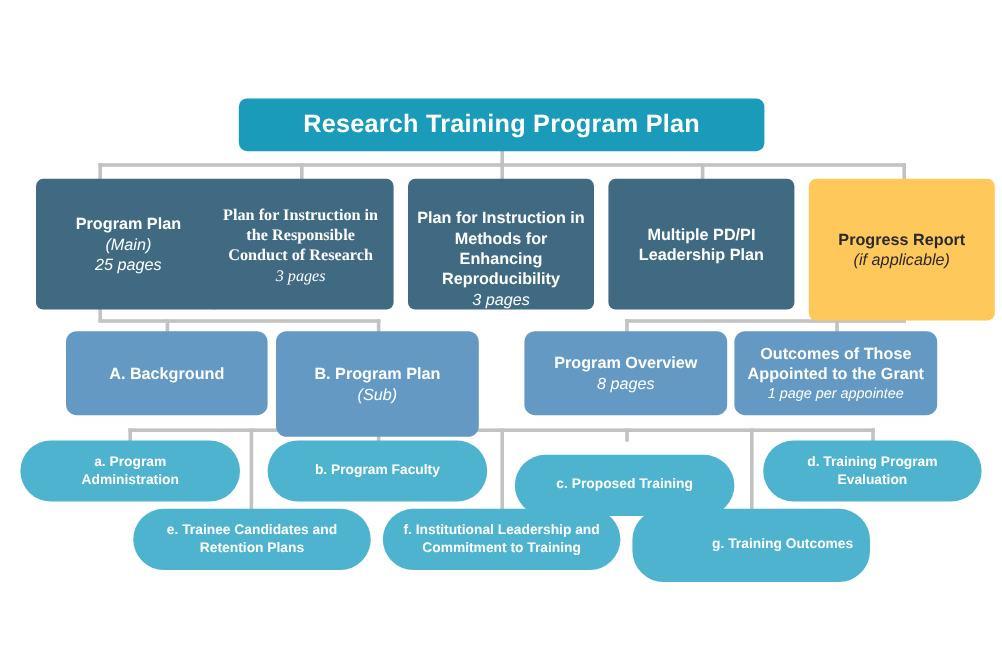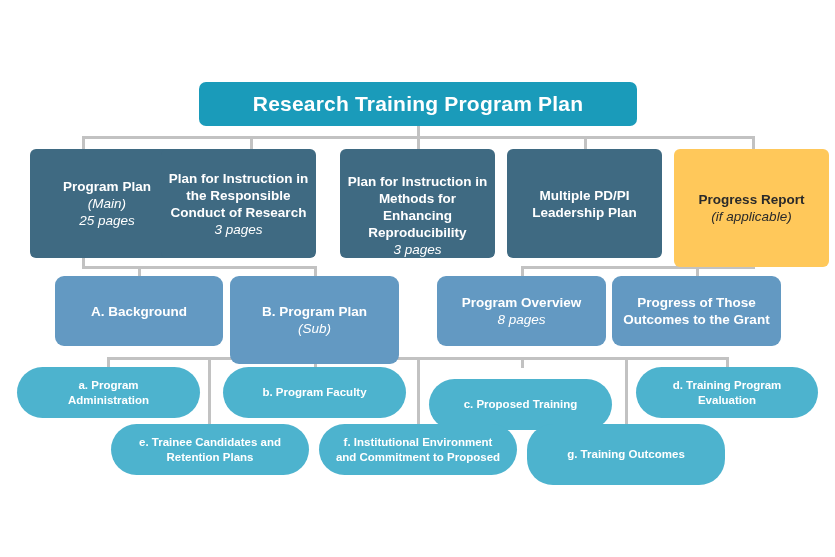--- a/index.html
+++ b/index.html
@@ -58,21 +58,21 @@
 
 <div class="node title-node" style="left:199px;top:82px;width:438px;height:44px;">
   <span>Research Training Program Plan</span>
 </div>
 
 <div class="node l1" style="left:7px;top:149px;width:154px;height:109px;margin-left:23px;">
   <span class="b">Program Plan</span>
   <span class="i">(Main)</span>
   <span class="i">25 pages</span>
 </div>
-<div class="node l1" style="left:161px;top:149px;width:155px;height:109px;">
+<div class="node l1" style="left:173px;top:149px;width:155px;height:109px;font-family:Liberation Serif, serif;">
   <span class="b">Plan for Instruction in the Responsible Conduct of Research</span>
   <span class="i">3 pages</span>
 </div>
 <div class="node l1" style="left:340px;top:149px;width:155px;height:109px;justify-content:flex-end;">
   <span class="b">Plan for Instruction in Methods for Enhancing Reproducibility</span>
   <span class="i">3 pages</span>
 </div>
 <div class="node l1" style="left:507px;top:149px;width:155px;height:109px;">
   <span class="b" style="padding:0 14px;">Multiple PD/PI Leadership Plan</span>
 </div>
@@ -86,36 +86,37 @@
 </div>
 <div class="node l2" style="left:230px;top:276px;width:169px;height:88px;">
   <span class="b">B. Program Plan</span>
   <span class="i">(Sub)</span>
 </div>
 <div class="node l2" style="left:437px;top:276px;width:169px;height:70px;">
   <span class="b">Program Overview</span>
   <span class="i">8 pages</span>
 </div>
 <div class="node l2" style="left:612px;top:276px;width:169px;height:70px;">
-  <span class="b">Progress of Those Outcomes to the Grant</span>
+  <span class="b">Outcomes of Those Appointed to the Grant</span>
+  <span class="i" style="font-size:12px;">1 page per appointee</span>
 </div>
 
 <div class="node l3" style="left:17px;top:367px;width:183px;height:51px;">
   <span class="b" style="padding:0 24px;">a. Program Administration</span>
 </div>
 <div class="node l3" style="left:223px;top:367px;width:183px;height:51px;">
   <span class="b">b. Program Faculty</span>
 </div>
 <div class="node l3" style="left:429px;top:367px;width:183px;height:51px;margin-top:12px;">
   <span class="b">c. Proposed Training</span>
 </div>
 <div class="node l3" style="left:636px;top:367px;width:182px;height:51px;">
   <span class="b" style="padding:0 10px;">d. Training Program Evaluation</span>
 </div>
 <div class="node l3" style="left:111px;top:424px;width:198px;height:51px;">
   <span class="b">e. Trainee Candidates and Retention Plans</span>
 </div>
 <div class="node l3" style="left:319px;top:424px;width:198px;height:51px;">
-  <span class="b">f. Institutional Environment and Commitment to Proposed</span>
+  <span class="b">f. Institutional Leadership and Commitment to Training</span>
 </div>
-<div class="node l3" style="left:527px;top:424px;width:198px;height:61px;">
+<div class="node l3" style="left:527px;top:424px;width:198px;height:61px;align-items:flex-end;">
   <span class="b">g. Training Outcomes</span>
 </div>
 
 </body></html>

